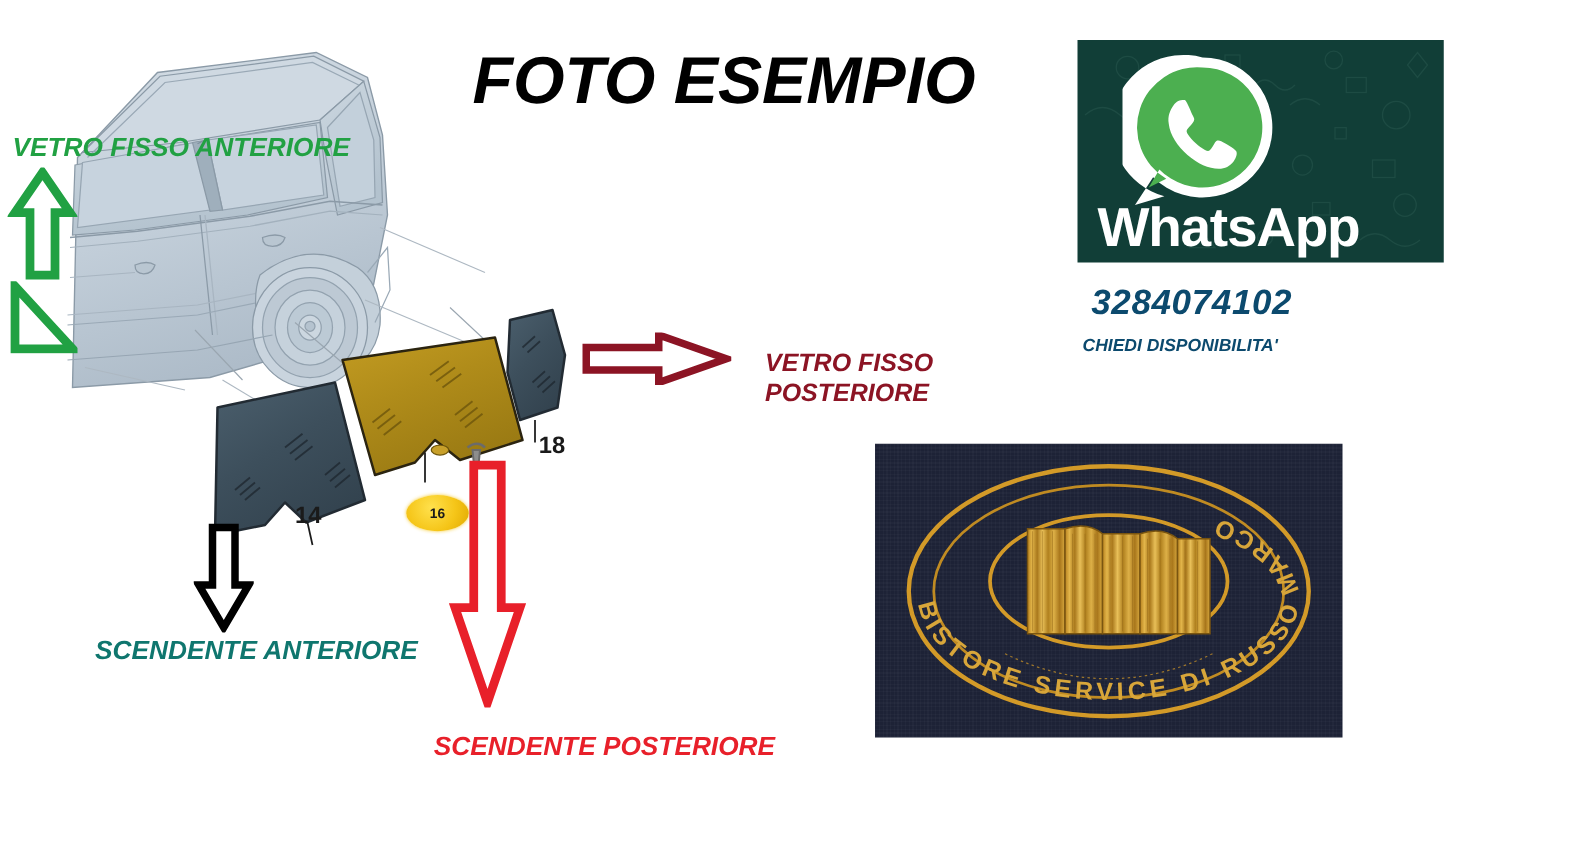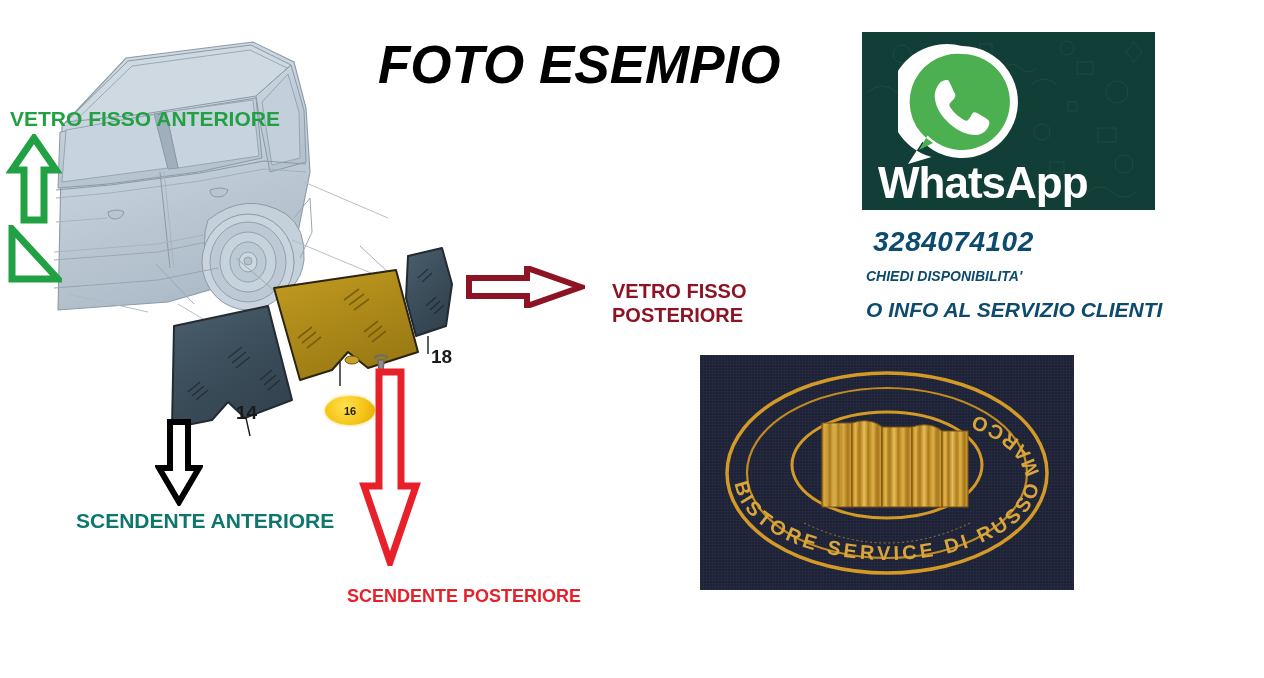--- a/index.html
+++ b/index.html
@@ -16,25 +16,25 @@
   
   #title{
     left:378px;top:34px;
     font-size:53px;font-weight:bold;font-style:italic;
     color:#000000;letter-spacing:0px;
     white-space:nowrap;
     font-family:"Liberation Sans", sans-serif;
   }
 
   
-  .lbl{font-weight:bold;white-space:nowrap;line-height:1.18;}
+  .lbl{font-weight:bold;font-style:italic;white-space:nowrap;line-height:1.18;}
   #lbl-vfa{left:10px;top:107px;font-size:21px;color:#21a143;}
   #lbl-vfp{left:612px;top:280px;font-size:20px;color:#8c1424;}
   #lbl-sa{left:76px;top:509px;font-size:21px;color:#0f766e;}
-  #lbl-sp{left:347px;top:586px;font-size:18px;color:#e8202a;}
+  #lbl-sp{left:347px;top:586px;font-size:21px;color:#e8202a;}
 
   
   #car-wrap{left:48px;top:22px;width:350px;height:300px;}
 
   
   #parts-wrap{left:150px;top:240px;width:330px;height:200px;}
 
   
   .partnum{font-weight:bold;font-size:19px;color:#1a1a1a;font-family:"Liberation Sans", sans-serif;text-align:right;}
   #num14{left:236px;top:402px;}
@@ -298,21 +298,20 @@
                c5,0 9,-2 12,-6 c2,-3 3,-6 2,-8 c-1,-2 -10,-7 -12,-8 c-2,-1 -4,-1 -5,1
                c-1,2 -3,5 -4,6 c-1,1 -2,1 -4,0 c-5,-3 -10,-7 -14,-13 c-1,-2 -1,-3 1,-5
                c1,-1 3,-3 4,-5 c1,-2 0,-3 -1,-5 c-1,-2 -4,-10 -6,-12 z" fill="#ffffff"></path>
     </svg>
 
     <div id="wa-word">WhatsApp</div>
   </div>
 
   <div class="abs contact" id="phone">3284074102</div>
   <div class="abs contact" id="c1">CHIEDI DISPONIBILITA'</div>
-  <div class="abs contact" id="c2">O INFO AL SERVIZIO CLIENTI</div>
 
   <div class="abs" id="shop-logo">
     <svg viewBox="0 0 374 235" width="374" height="235">
       <defs>
         <path id="ringpath" d="M187,203 m-160,-85 a160,85 0 1,1 320,0 a160,85 0 1,1 -320,0"></path>
         <path id="ringpath2" d="M187,125 m-152,0 a152,80 0 1,0 304,0 a152,80 0 1,0 -304,0"></path>
         <linearGradient id="goldbrush" x1="0" y1="0" x2="1" y2="0">
           <stop offset="0%" stop-color="#b8821f"></stop>
           <stop offset="12%" stop-color="#e2b54a"></stop>
           <stop offset="26%" stop-color="#a9781c"></stop>

